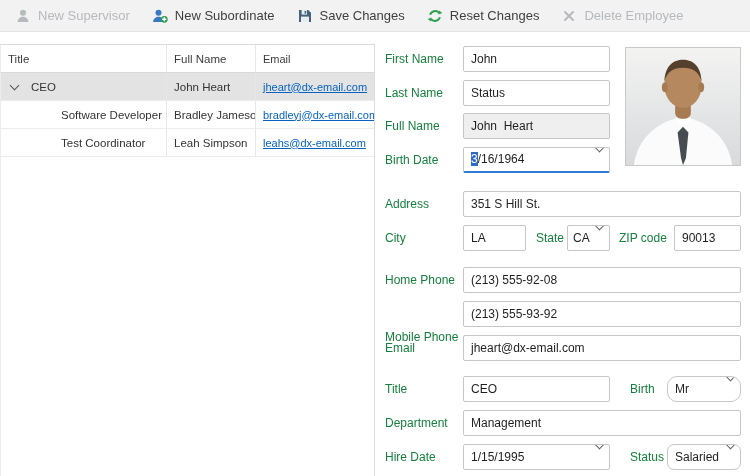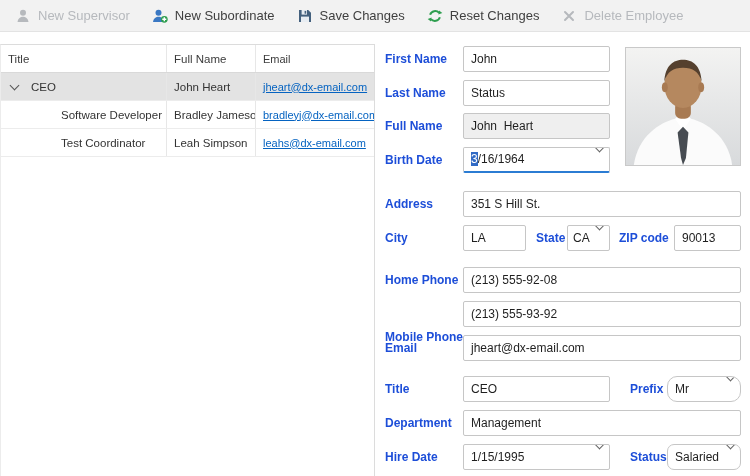--- a/index.html
+++ b/index.html
@@ -41,21 +41,21 @@
   .c-name  { width:89px; }
   .c-email { width:118px; border-right:none; font-size:11px; }
   .indent1 { padding-left:60px; }
   .chev {
     width:7px; height:7px; border-right:1.6px solid #555; border-bottom:1.6px solid #555;
     transform:rotate(45deg); margin:-3px 13px 0 3px; flex:none; cursor:pointer;
   }
   .email-link { color:#0563c1; text-decoration:underline; cursor:pointer; }
 
   
-  .frm-label { position:absolute; height:26px; line-height:26px; color:#1d4ed8; font-size:12px; white-space:nowrap;font-weight:bold; }
+  .frm-label { position:absolute; height:26px; line-height:26px; color:#15803d; font-size:12px; white-space:nowrap; }
   .field {
     position:absolute; height:26px; background:#fff;
     border:1px solid #c6c6c6; border-radius:2px;
     font-size:12px; line-height:24px; padding:0 7px; color:#1f1f1f;
     white-space:pre; overflow:hidden; cursor:text;
   }
   .field.readonly { background:#efefef; cursor:default; }
   .combo { display:flex; cursor:pointer; padding-right:6px; }
   .combo .val { flex:1 1 auto; overflow:hidden; white-space:pre; }
   .caret {
@@ -222,21 +222,21 @@
 <div class="field" style="left:463px; top:267px; width:278px;">(213) 555-92-08</div>
 
 <div class="frm-label" style="left:385px; top:288px;margin-top:36px;">Mobile Phone</div>
 <div class="field" style="left:463px; top:301px; width:278px;">(213) 555-93-92</div>
 
 <div class="frm-label" style="left:385px; top:335px;">Email</div>
 <div class="field" style="left:463px; top:335px; width:278px;">jheart@dx-email.com</div>
 
 <div class="frm-label" style="left:385px; top:376px;">Title</div>
 <div class="field" style="left:463px; top:376px; width:147px;">CEO</div>
-<div class="frm-label" style="left:630px; top:376px;">Prefix</div>
+<div class="frm-label" style="left:630px; top:376px;">Birth</div>
 <div class="field combo" style="left:667px; top:376px; width:74px;border-radius:10px;">
   <span class="val">Mr</span>
   <span class="caret"></span>
 </div>
 
 <div class="frm-label" style="left:385px; top:410px;">Department</div>
 <div class="field" style="left:463px; top:410px; width:278px;">Management</div>
 
 <div class="frm-label" style="left:385px; top:444px;">Hire Date</div>
 <div class="field combo" style="left:463px; top:444px; width:147px;">

